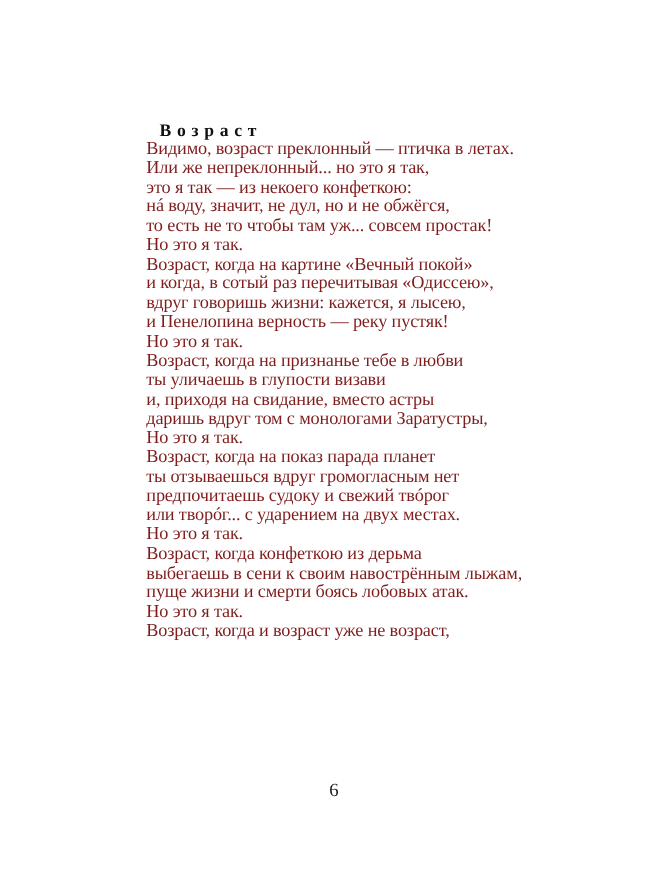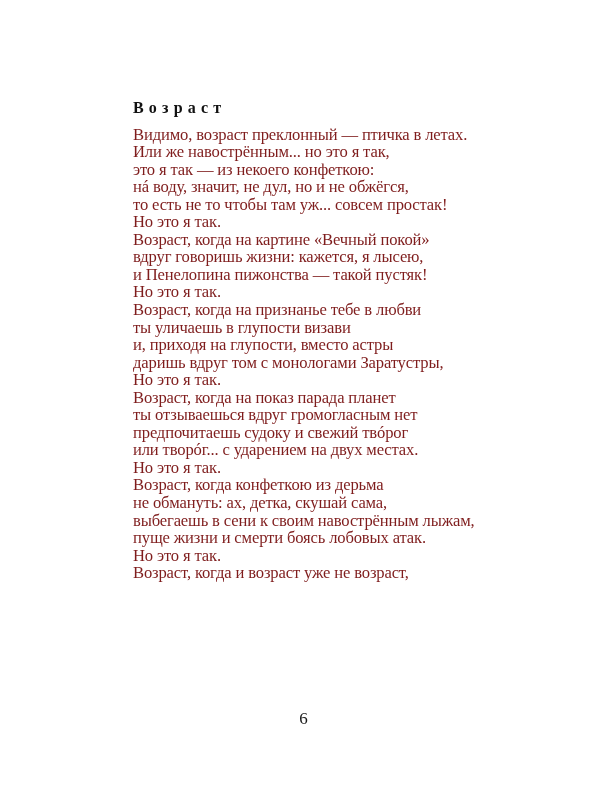--- a/index.html
+++ b/index.html
@@ -22,21 +22,21 @@
       background: #ffffff;
     }
     .poem-title {
       position: absolute;
       left: 133px;
       top: 98px;
       font-weight: bold;
       font-size: 16px;
       letter-spacing: 5.2px;
       line-height: 20px;
-      margin: 0;
+      margin: 12px;
       color: #111;
       text-align: right;
     }
     .poem-body {
       position: absolute;
       left: 133px;
       top: 125.5px;
       width: 360px;
       margin: 0;
       padding: 0;
@@ -63,41 +63,41 @@
     }
   </style>
 </head>
 <body>
 
 <div class="page">
   <h2 class="poem-title">Возраст</h2>
 
   <div class="poem-body" id="poem-body">
     <span class="poem-line">Видимо, возраст преклонный — птичка в летах.</span>
-    <span class="poem-line">Или же навострённым... но это я так,</span>
+    <span class="poem-line">Или же непреклонный... но это я так,</span>
     <span class="poem-line">это я так — из некоего конфеткою:</span>
     <span class="poem-line">нá воду, значит, не дул, но и не обжёгся,</span>
     <span class="poem-line">то есть не то чтобы там уж... совсем простак!</span>
     <span class="poem-line">Но это я так.</span>
     <span class="poem-line">Возраст, когда на картине «Вечный покой»</span>
+    <span class="poem-line">и когда, в сотый раз перечитывая «Одиссею»,</span>
     <span class="poem-line">вдруг говоришь жизни: кажется, я лысею,</span>
-    <span class="poem-line">и Пенелопина пижонства — такой пустяк!</span>
+    <span class="poem-line">и Пенелопина верность — реку пустяк!</span>
     <span class="poem-line">Но это я так.</span>
     <span class="poem-line">Возраст, когда на признанье тебе в любви</span>
     <span class="poem-line">ты уличаешь в глупости визави</span>
-    <span class="poem-line">и, приходя на глупости, вместо астры</span>
+    <span class="poem-line">и, приходя на свидание, вместо астры</span>
     <span class="poem-line">даришь вдруг том с монологами Заратустры,</span>
     <span class="poem-line">Но это я так.</span>
     <span class="poem-line">Возраст, когда на показ парада планет</span>
     <span class="poem-line">ты отзываешься вдруг громогласным нет</span>
     <span class="poem-line">предпочитаешь судоку и свежий твóрог</span>
     <span class="poem-line">или творóг... с ударением на двух местах.</span>
     <span class="poem-line">Но это я так.</span>
     <span class="poem-line">Возраст, когда конфеткою из дерьма</span>
-    <span class="poem-line">не обмануть: ах, детка, скушай сама,</span>
     <span class="poem-line">выбегаешь в сени к своим навострённым лыжам,</span>
     <span class="poem-line">пуще жизни и смерти боясь лобовых атак.</span>
     <span class="poem-line">Но это я так.</span>
     <span class="poem-line">Возраст, когда и возраст уже не возраст,</span>
   </div>
 
   <div class="page-number">6</div>
 </div>
 
 </body></html>

